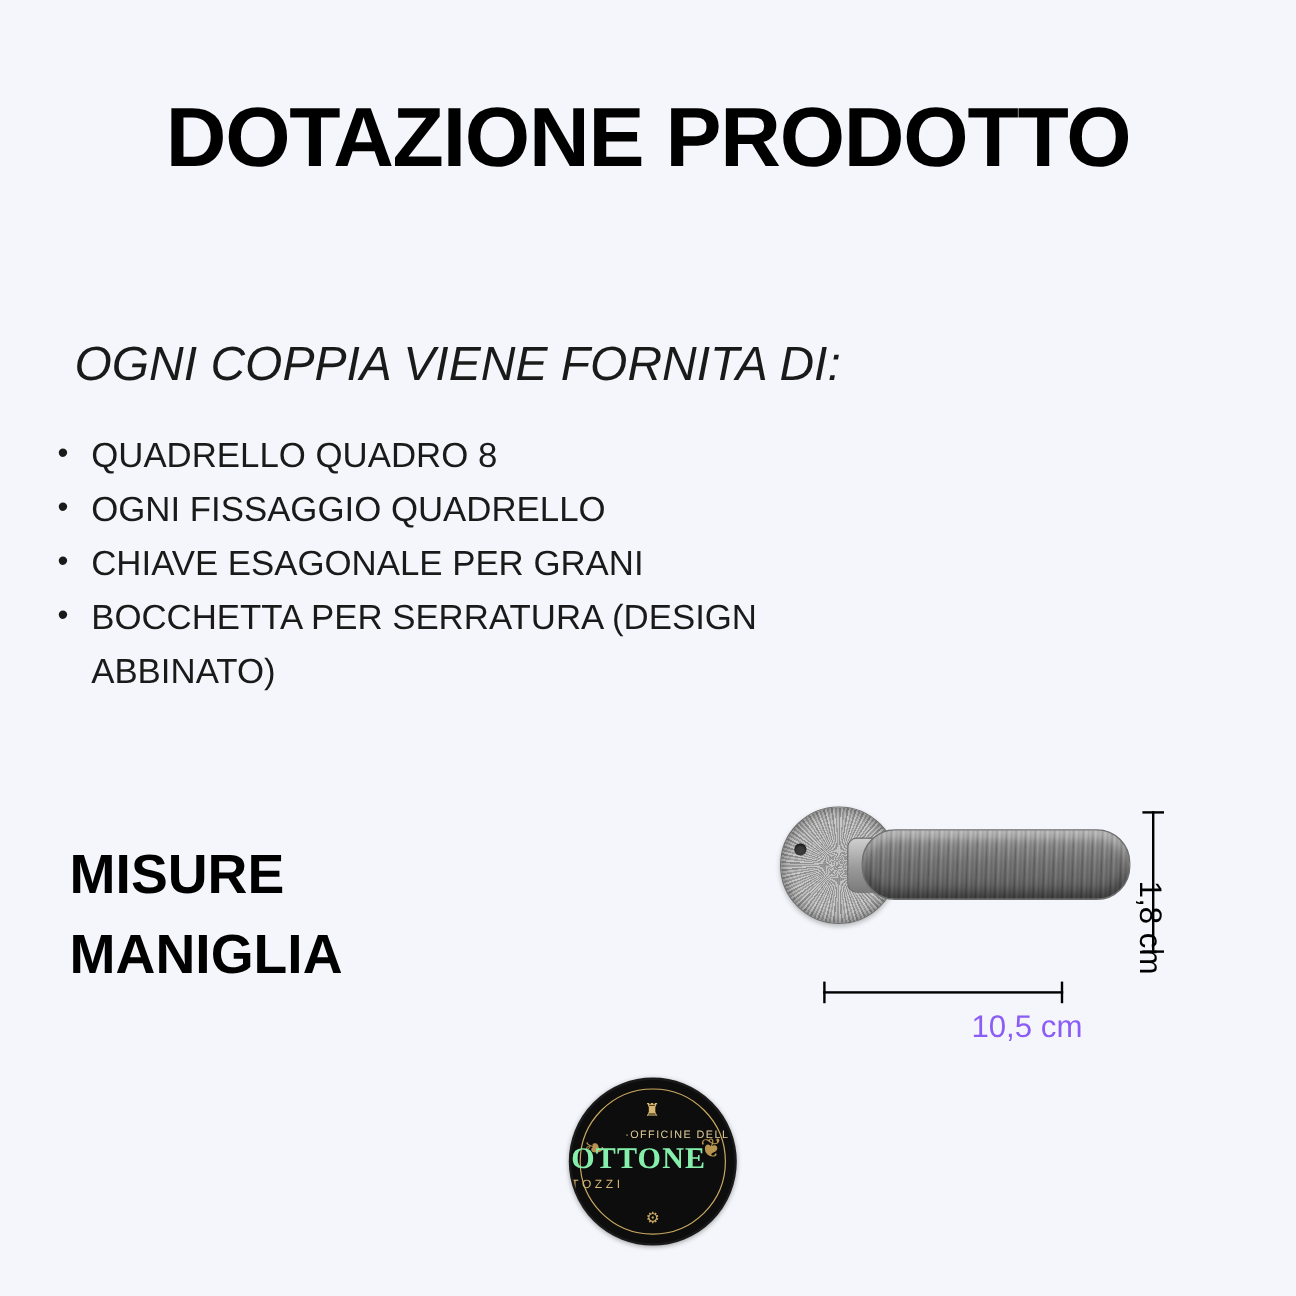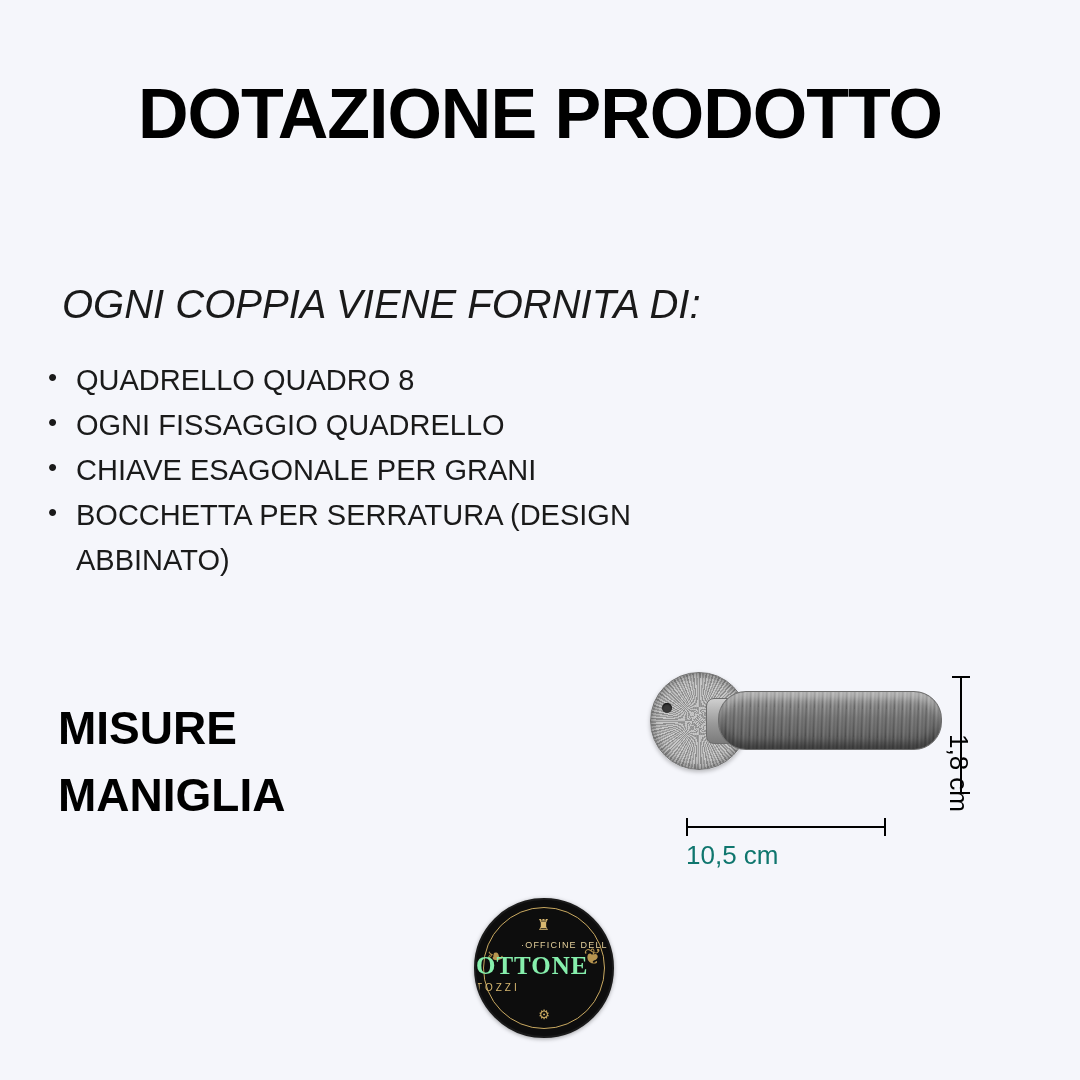--- a/index.html
+++ b/index.html
@@ -216,26 +216,26 @@
     position: absolute;
     top: 0;
     width: 2px;
     height: 18px;
     background: #000;
   }
   .dim-h .cap-left { left: 0; }
   .dim-h .cap-right { right: 0; }
   .dim-h .dim-text {
     position: absolute;
-    left: 0;
+    left: 16px;
     top: 22px;
     width: 200px;
-    text-align: left;
+    text-align: right;
     font-size: 26px;
-    color: #0f766e;
+    color: #8b5cf6;
     white-space: nowrap;
   }
 
   
   .logo {
     position: absolute;
     left: 474px;
     top: 898px;
     width: 136px;
     height: 136px;

